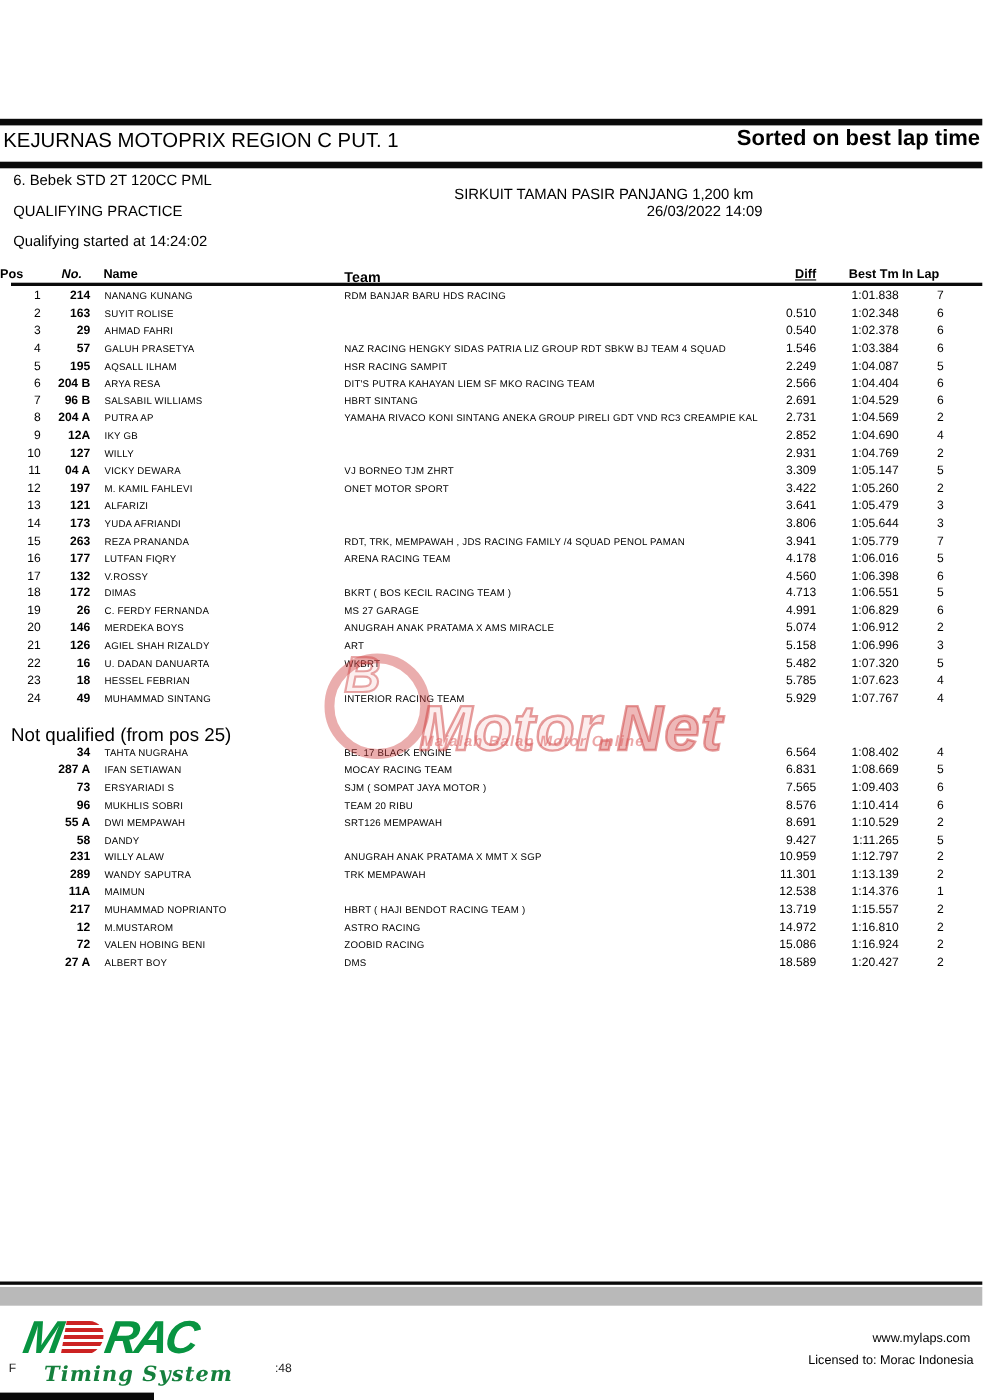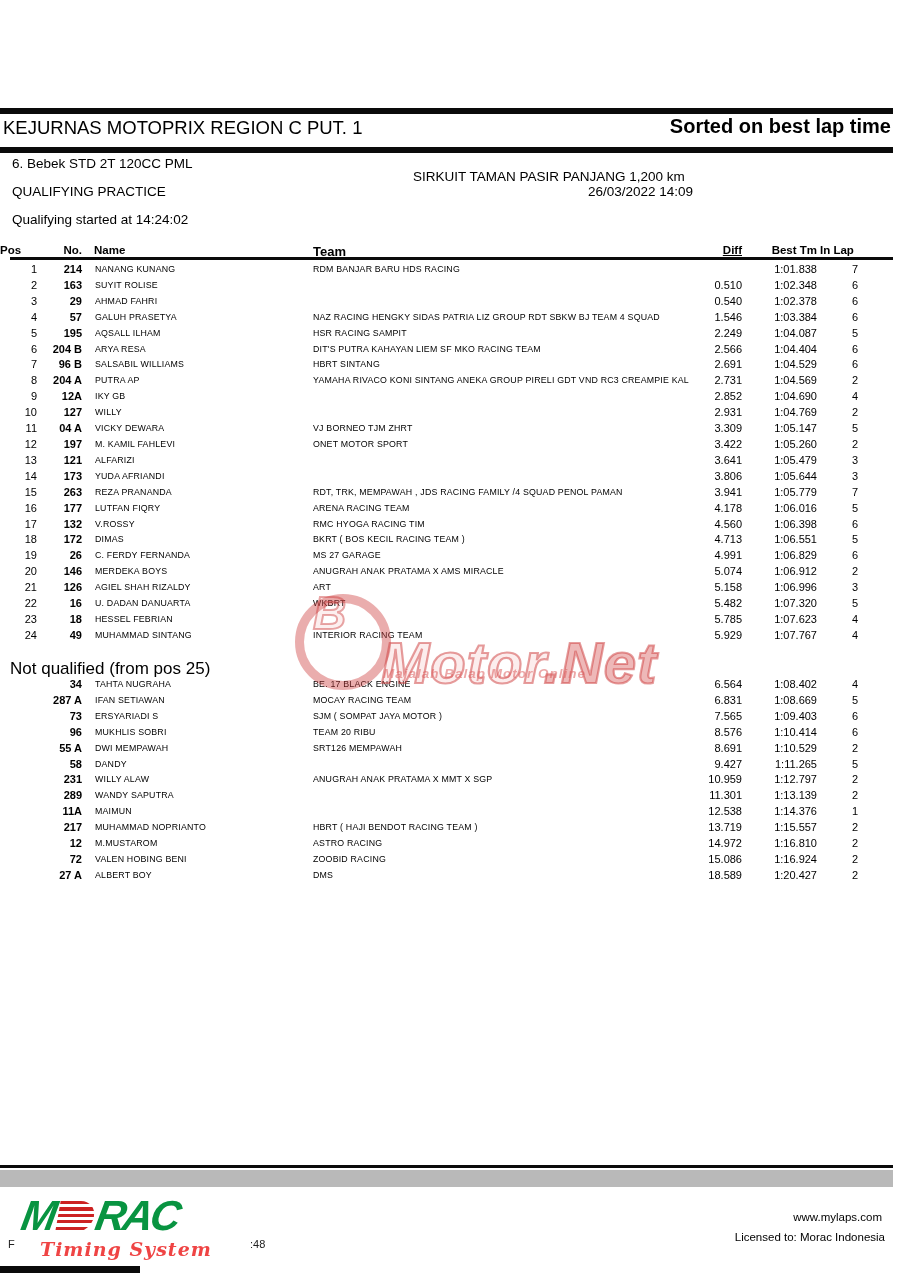--- a/index.html
+++ b/index.html
@@ -7,21 +7,21 @@
         font-family:"Liberation Sans","DejaVu Sans",sans-serif;color:#000;}
   .abs{position:absolute;}
   .bar{position:absolute;left:0;width:893px;background:#0a0a0a;}
   
   .doc-title{top:117px;left:3px;font-size:18.5px;letter-spacing:0;}
   .sorted{top:115px;right:9px;font-size:20px;font-weight:bold;}
   .info{font-size:13.5px;}
   
   .thead span{position:absolute;font-weight:bold;font-size:11.5px;}
   .th-pos{left:0;width:40px;text-align:left;}
-  .th-no{left:42px;width:40px;text-align:right;}
+  .th-no{left:56px;width:40px;font-style:italic;}
   .th-name{left:94px;}
   .th-team{left:313px;font-size:13px !important;}
   .th-diff{left:650px;width:92px;text-align:right;text-decoration:underline;}
   .th-best{left:750px;width:67px;text-align:right;}
   .th-lap{left:820px;width:53px;}
   .head-rule{position:absolute;left:10px;width:883px;height:2.5px;background:#0a0a0a;top:257px;}
   
   .rows{position:absolute;left:0;width:900px;z-index:1;}
   .row{position:relative;height:15.92px;}
   .row span{position:absolute;top:0;line-height:15.92px;white-space:nowrap;}
@@ -54,21 +54,21 @@
   .licensed{top:1231px;right:15px;font-size:11.5px;}
   .frag{font-size:11px;color:#222;}
   .morac{position:absolute;left:22px;top:1196px;width:260px;}
   .morac-word{display:flex;align-items:center;transform:skewX(-10deg);}
   .morac-letter{font-size:42px;font-weight:bold;font-style:italic;color:#089441;
                 letter-spacing:-3px;line-height:40px;}
   .morac-o{display:inline-block;width:36px;height:31px;margin:0 2px 0 4px;
            background:repeating-linear-gradient(to bottom,#cc2222 0 3.2px,#fff 3.2px 6.4px);
            border-radius:0 16px 16px 0;}
   .morac-sub{font-family:"DejaVu Serif","Liberation Serif",serif;font-style:italic;
-             font-weight:bold;font-size:19px;color:#ef4444;margin:2px 0 0 18px;letter-spacing:1px;}
+             font-weight:bold;font-size:19px;color:#15803d;margin:2px 0 0 18px;letter-spacing:1px;}
   .bottom-strip{position:absolute;left:0;top:1266px;width:140px;height:7px;background:#0a0a0a;}
 </style>
 </head>
 <body>
 
 <div class="page">
 
   <div class="bar" style="top:108px;height:6px;"></div>
   <div class="abs doc-title">KEJURNAS MOTOPRIX REGION C PUT. 1</div>
   <div class="abs sorted">Sorted on best lap time</div>
@@ -233,21 +233,20 @@
         <span class="c-name">LUTFAN FIQRY</span>
         <span class="c-team">ARENA RACING TEAM</span>
         <span class="c-diff">4.178</span>
         <span class="c-best">1:06.016</span>
         <span class="c-lap">5</span>
       </div>
       <div class="row">
         <span class="c-pos">17</span>
         <span class="c-no">132</span>
         <span class="c-name">V.ROSSY</span>
-        <span class="c-team">RMC HYOGA RACING TIM</span>
         <span class="c-diff">4.560</span>
         <span class="c-best">1:06.398</span>
         <span class="c-lap">6</span>
       </div>
       <div class="row">
         <span class="c-pos">18</span>
         <span class="c-no">172</span>
         <span class="c-name">DIMAS</span>
         <span class="c-team">BKRT ( BOS KECIL RACING TEAM )</span>
         <span class="c-diff">4.713</span>
@@ -373,20 +372,21 @@
         <span class="c-name">WILLY ALAW</span>
         <span class="c-team">ANUGRAH ANAK PRATAMA X MMT X SGP</span>
         <span class="c-diff">10.959</span>
         <span class="c-best">1:12.797</span>
         <span class="c-lap">2</span>
       </div>
       <div class="row">
         <span class="c-pos"></span>
         <span class="c-no">289</span>
         <span class="c-name">WANDY SAPUTRA</span>
+        <span class="c-team">TRK MEMPAWAH</span>
         <span class="c-diff">11.301</span>
         <span class="c-best">1:13.139</span>
         <span class="c-lap">2</span>
       </div>
       <div class="row">
         <span class="c-pos"></span>
         <span class="c-no">11A</span>
         <span class="c-name">MAIMUN</span>
         <span class="c-team"></span>
         <span class="c-diff">12.538</span>

